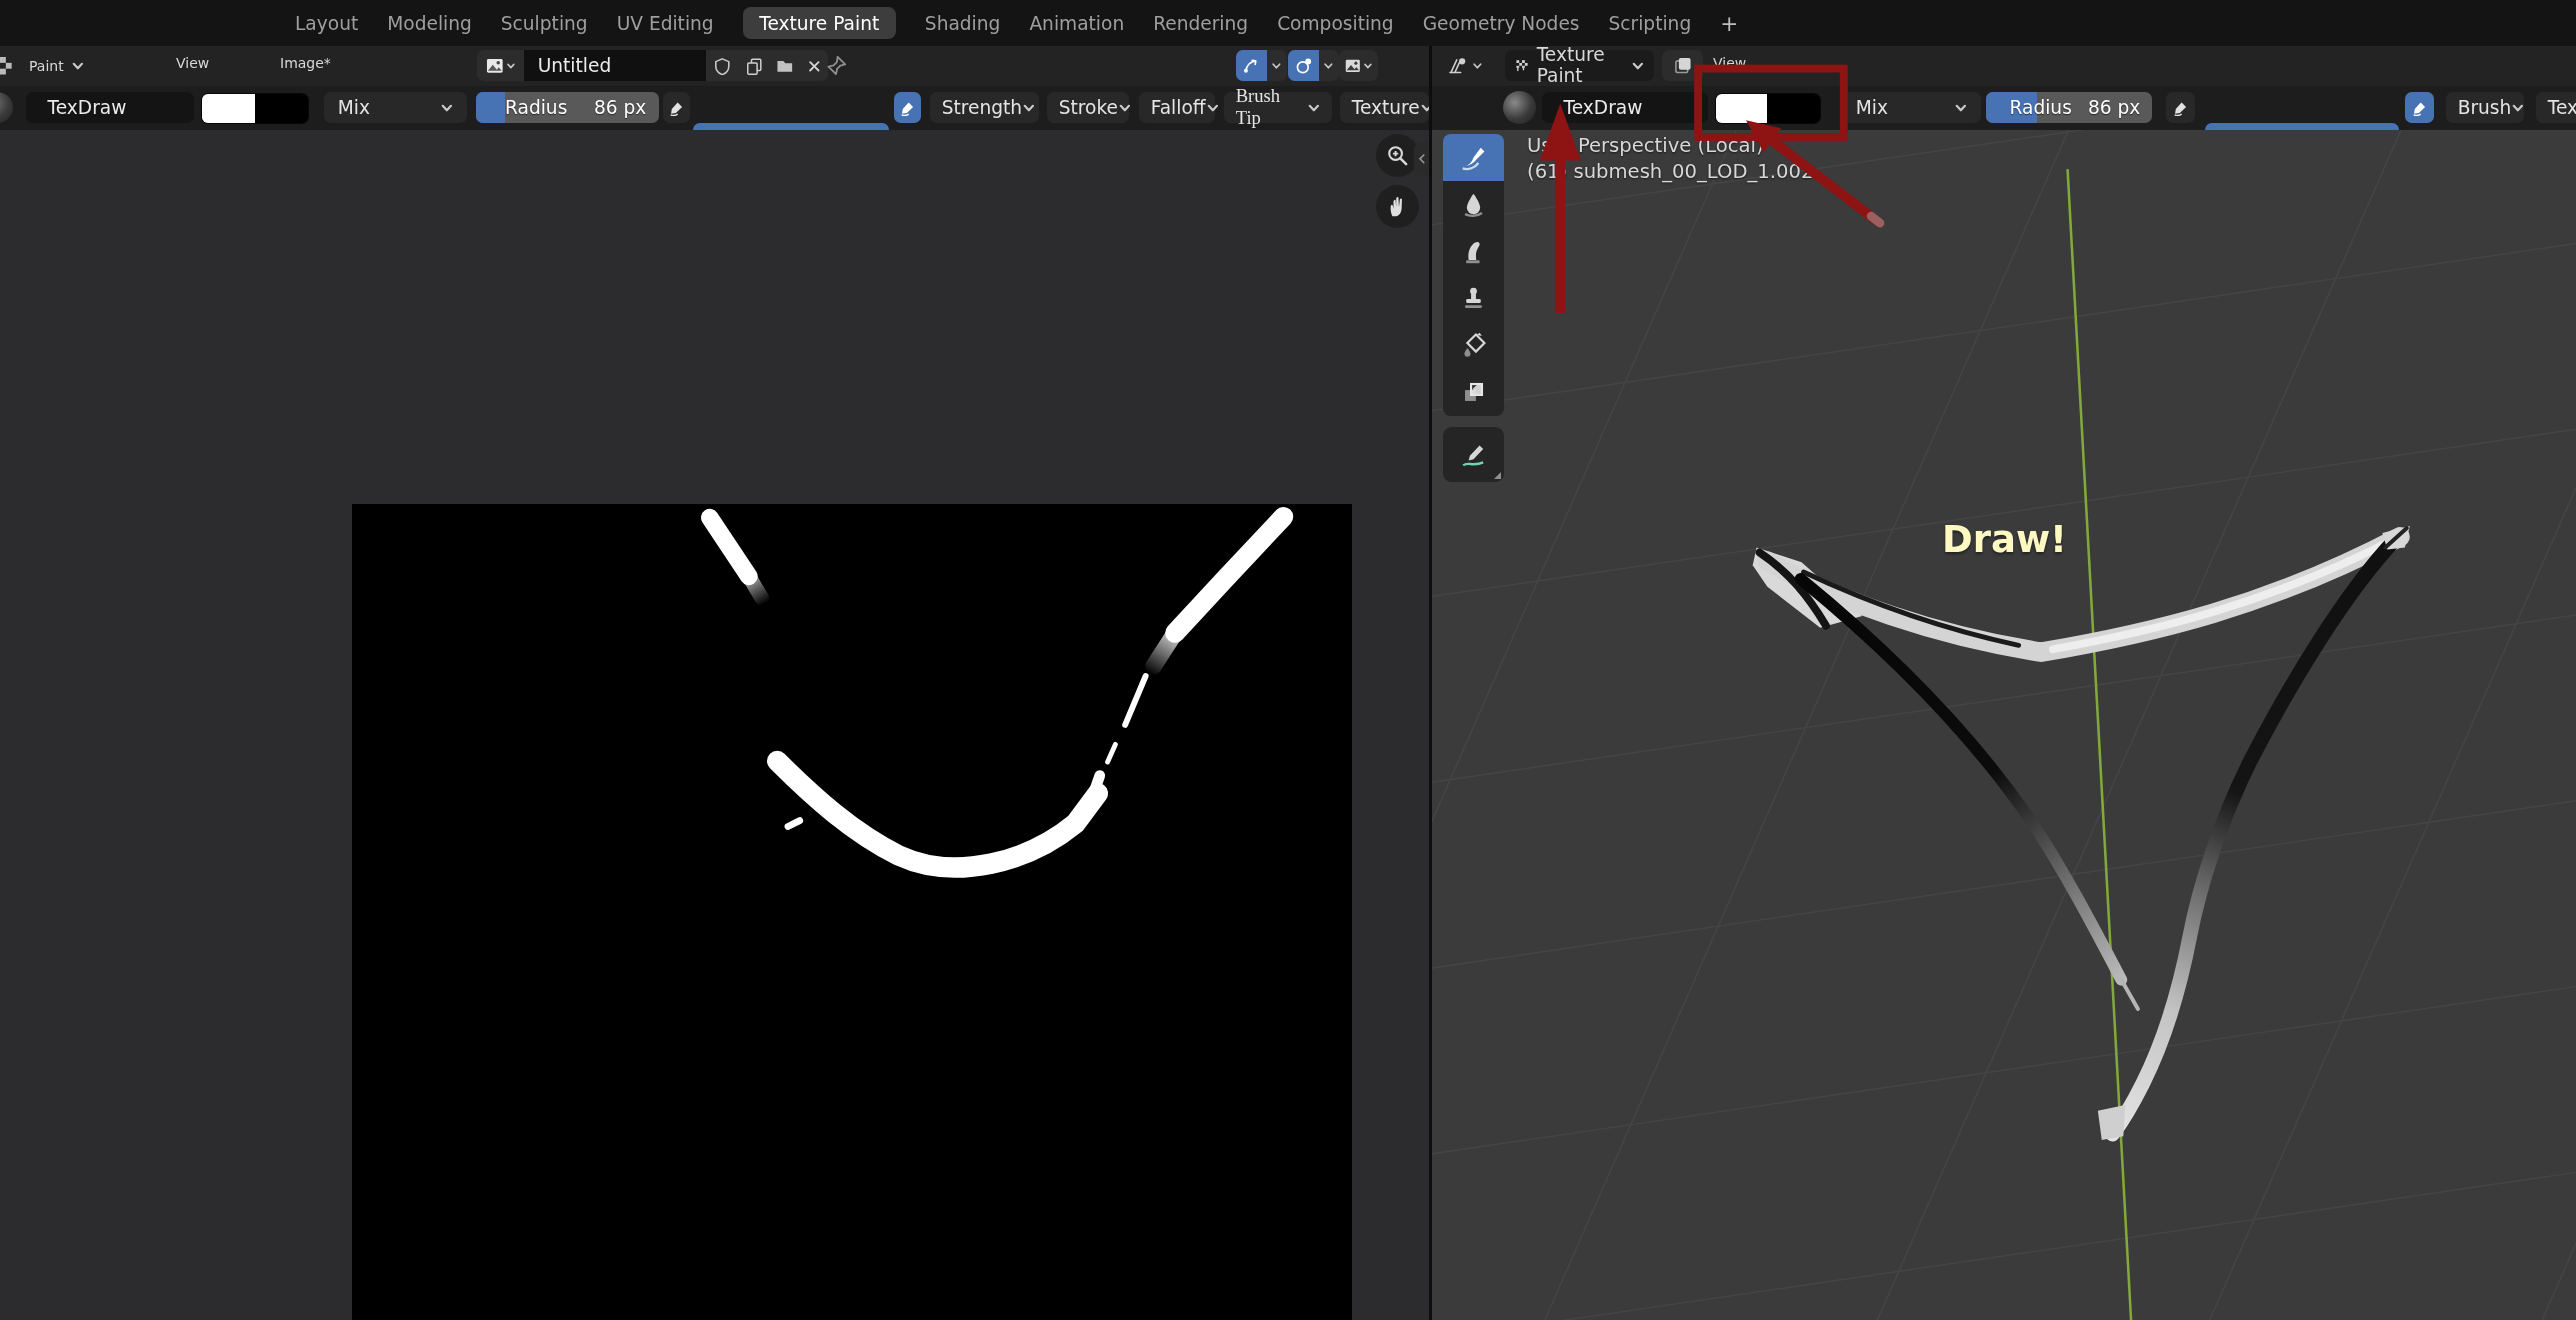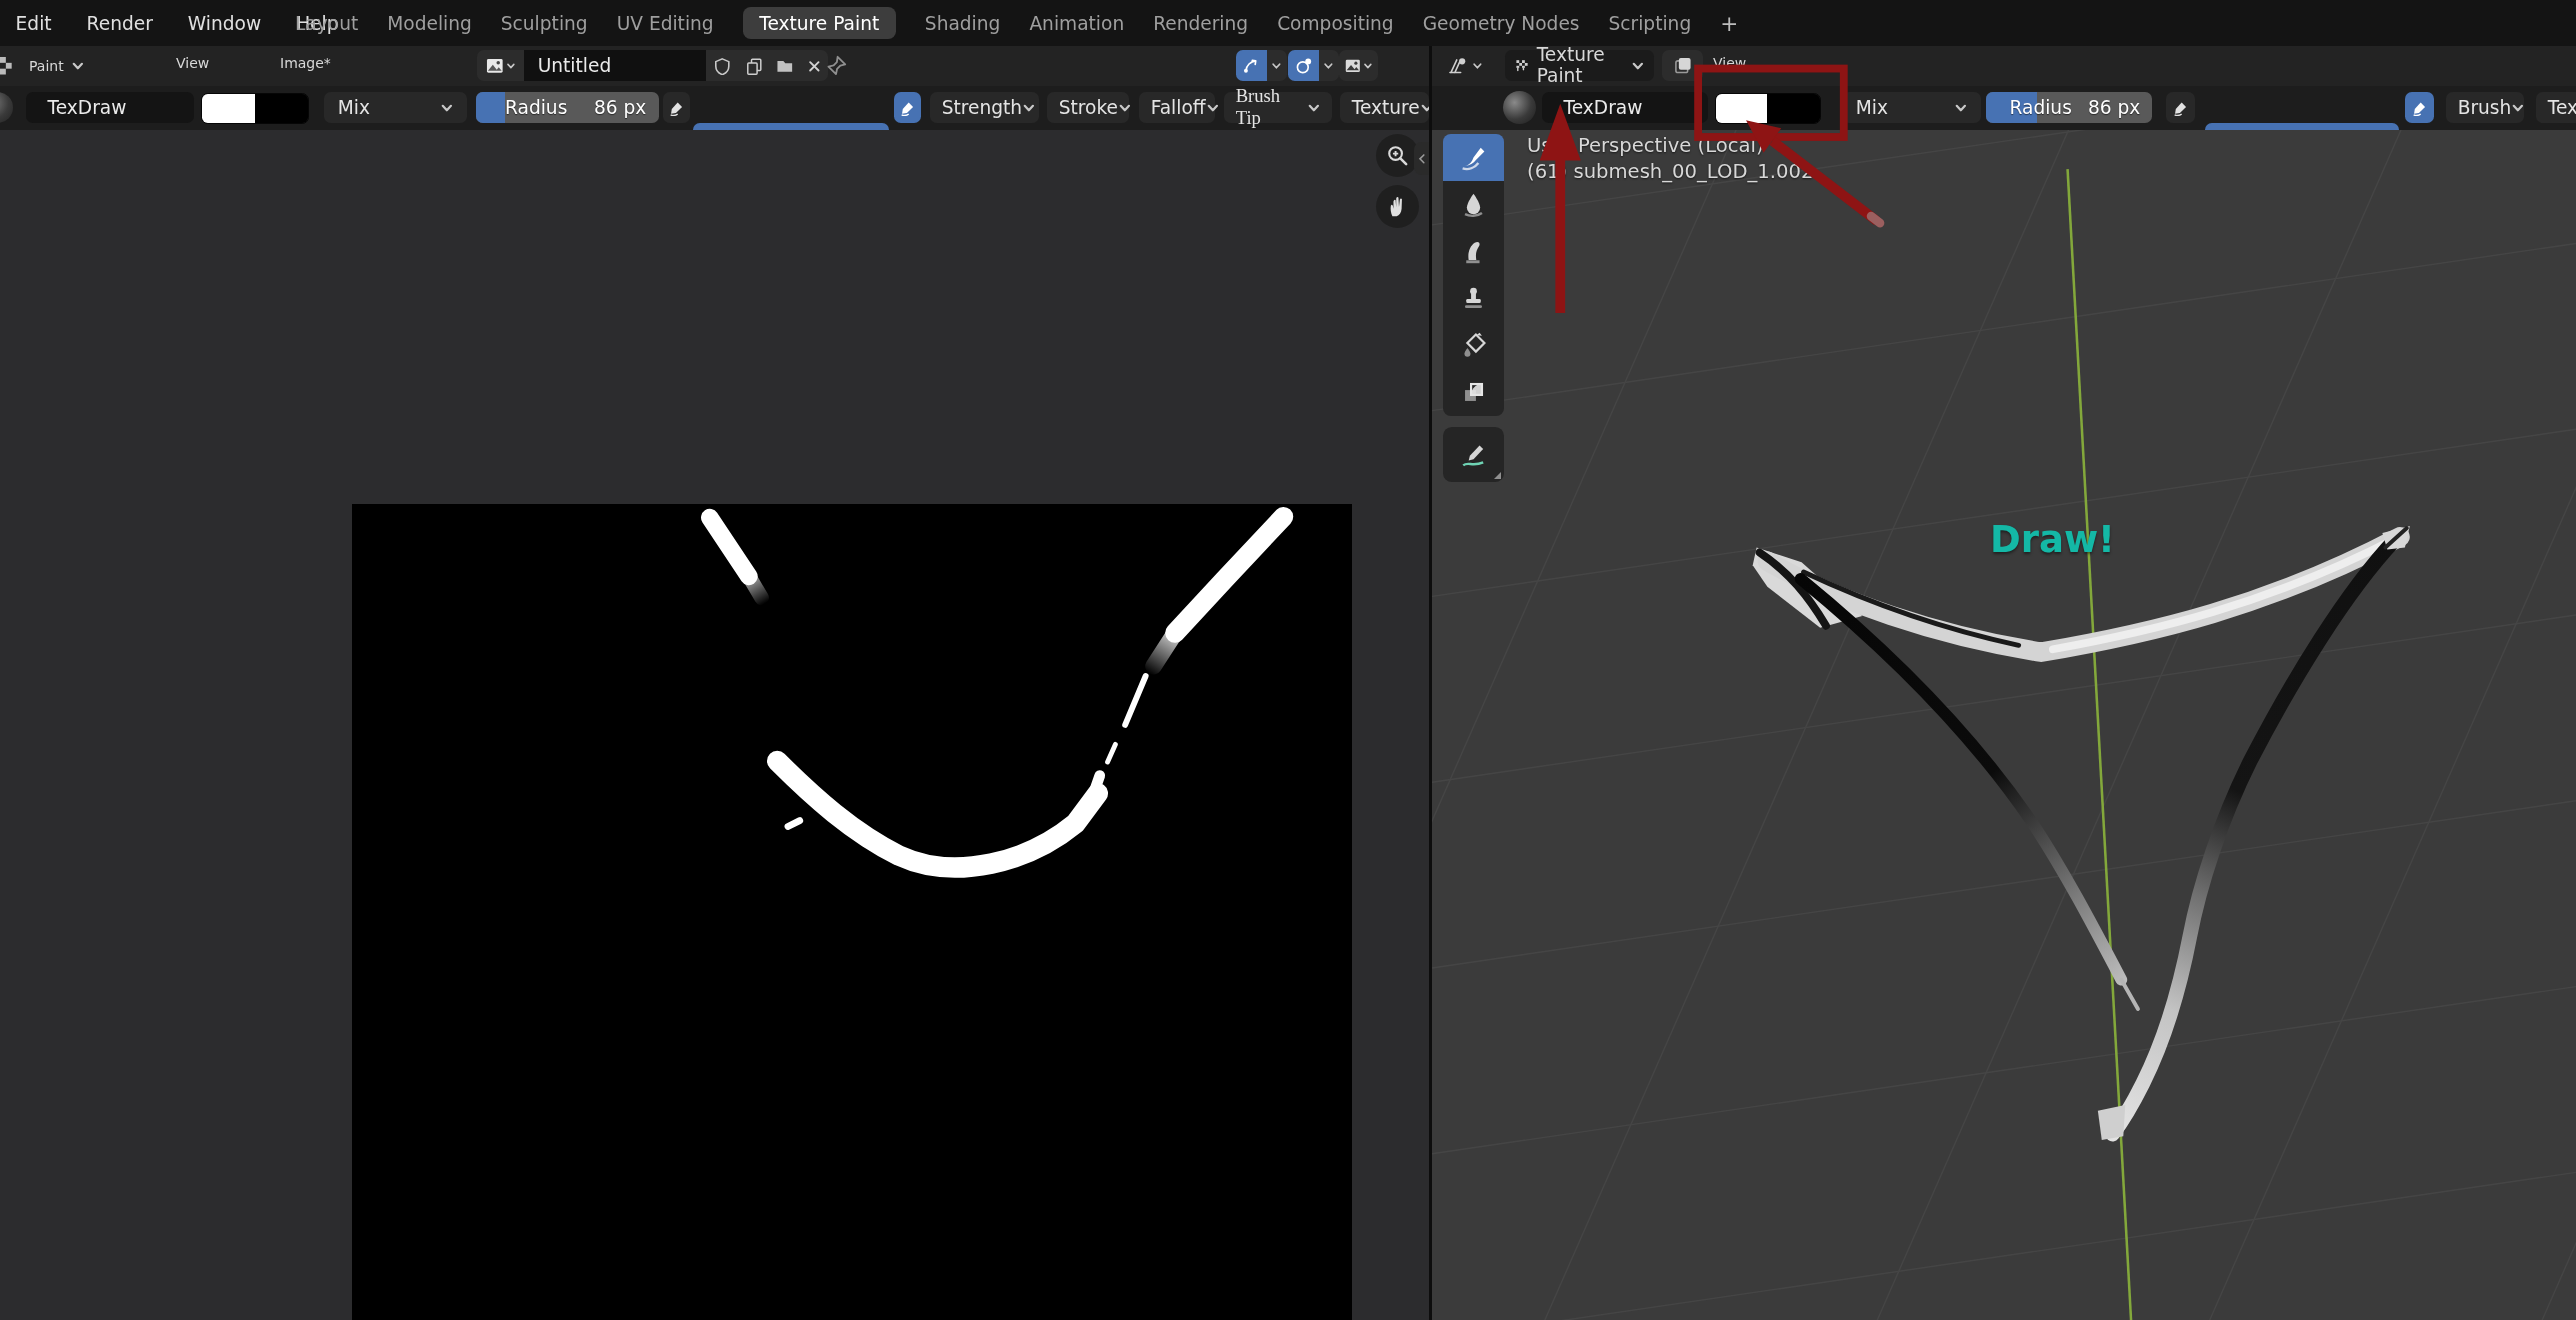--- a/index.html
+++ b/index.html
@@ -41,26 +41,20 @@
   .swatch-pair{height:29px;display:flex;border:1px solid #060606;border-radius:6.8px;overflow:hidden;}
   .sw-white{background:#fff;width:53px;height:100%;}
   .sw-black{background:#000;width:53px;height:100%;}
 </style>
 </head>
 <body>
 
 <div id="root">
 
   <div id="topbar" class="abs">
-    <div id="topmenus" class="abs f">
-      <span class="menu">Edit</span>
-      <span class="menu">Render</span>
-      <span class="menu">Window</span>
-      <span class="menu">Help</span>
-    </div>
     <div id="tabs" class="abs f">
       <span class="tab">Layout</span>
       <span class="tab">Modeling</span>
       <span class="tab">Sculpting</span>
       <span class="tab">UV Editing</span>
       <span class="tab active">Texture Paint</span>
       <span class="tab">Shading</span>
       <span class="tab">Animation</span>
       <span class="tab">Rendering</span>
       <span class="tab">Compositing</span>
@@ -411,21 +405,21 @@
         <path d="M2450 552 C2400 605 2345 695 2302 778 C2272 838 2250 905 2240 958 C2228 1020 2210 1072 2192 1108 C2180 1132 2170 1148 2161 1160" stroke="url(#gRA)" stroke-width="15"></path>
         <polygon points="2146,1136 2174,1130 2172,1162 2150,1166" fill="#cfcfcf"></polygon>
         <polygon points="2437,545 2465,538 2460,560 2442,562" fill="#d8d8d8"></polygon>
         <path d="M2440 560 L2462 540" stroke="#222" stroke-width="4"></path>
       </g>
     </svg>
   </div>
 
   <span class="abs vptext" style="left:1527px;top:134px;">User Perspective (Local)</span>
   <span class="abs vptext" style="left:1527px;top:160px;">(61) submesh_00_LOD_1.002</span>
-  <span id="draw-label" class="abs vptext" style="left:1990px;top:518px;color:#14b8a6;">Draw!</span>
+  <span id="draw-label" class="abs vptext" style="left:1942px;top:518px;color:#fef9c3;">Draw!</span>
 
   <div class="abs tbtn active" style="top:134px;border-radius:7.8px 7.8px 0 0;">
     <svg viewBox="0 0 24 24">
       <path class="ticon" style="fill:#fff" d="M5 19 C9 18 11 15 12 12 L18 4 L21 7 L14 14 C12 16.5 9 18.5 5 19 Z"></path>
       <path d="M3 21 C8 22.5 13 20.5 16 16.5" fill="none" stroke="#cfd9ea" stroke-width="2"></path>
     </svg>
   </div>
   <div class="abs tbtn" style="top:181px;">
     <svg viewBox="0 0 24 24">
       <path class="ticon" d="M12 3 C12 3 6.5 10.5 6.5 14.5 a5.5 5.5 0 0 0 11 0 C17.5 10.5 12 3 12 3 Z"></path>

